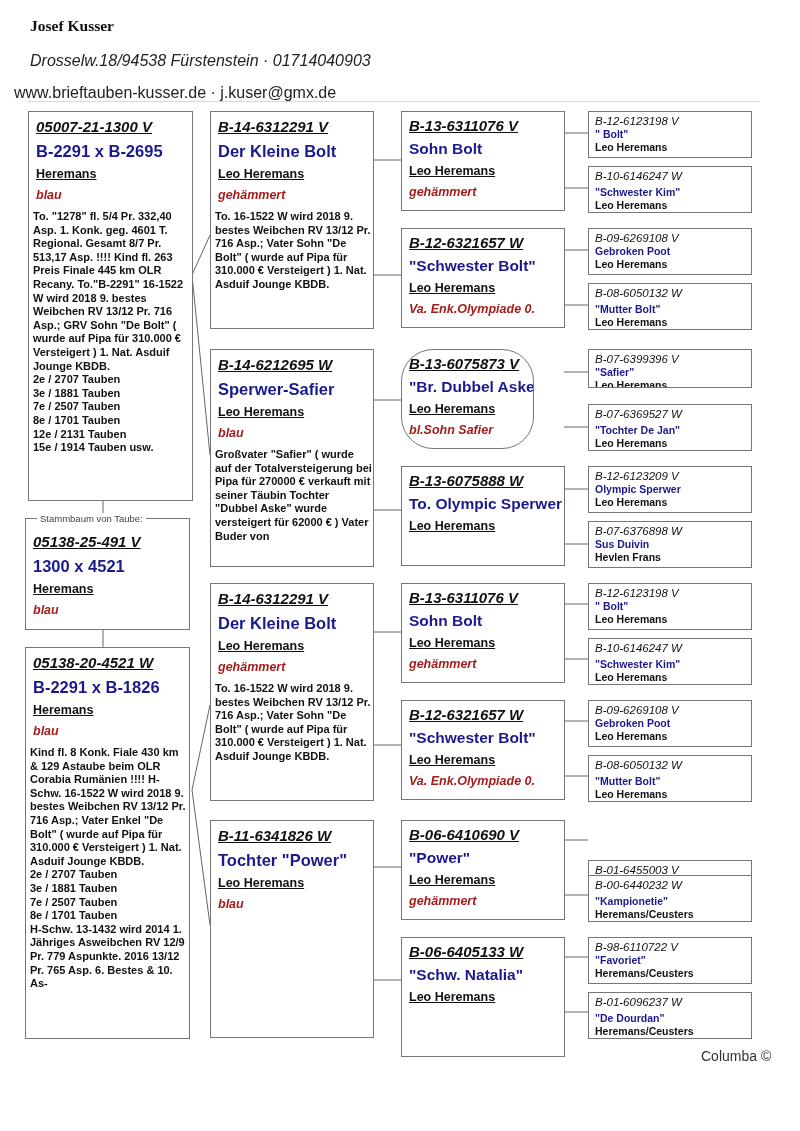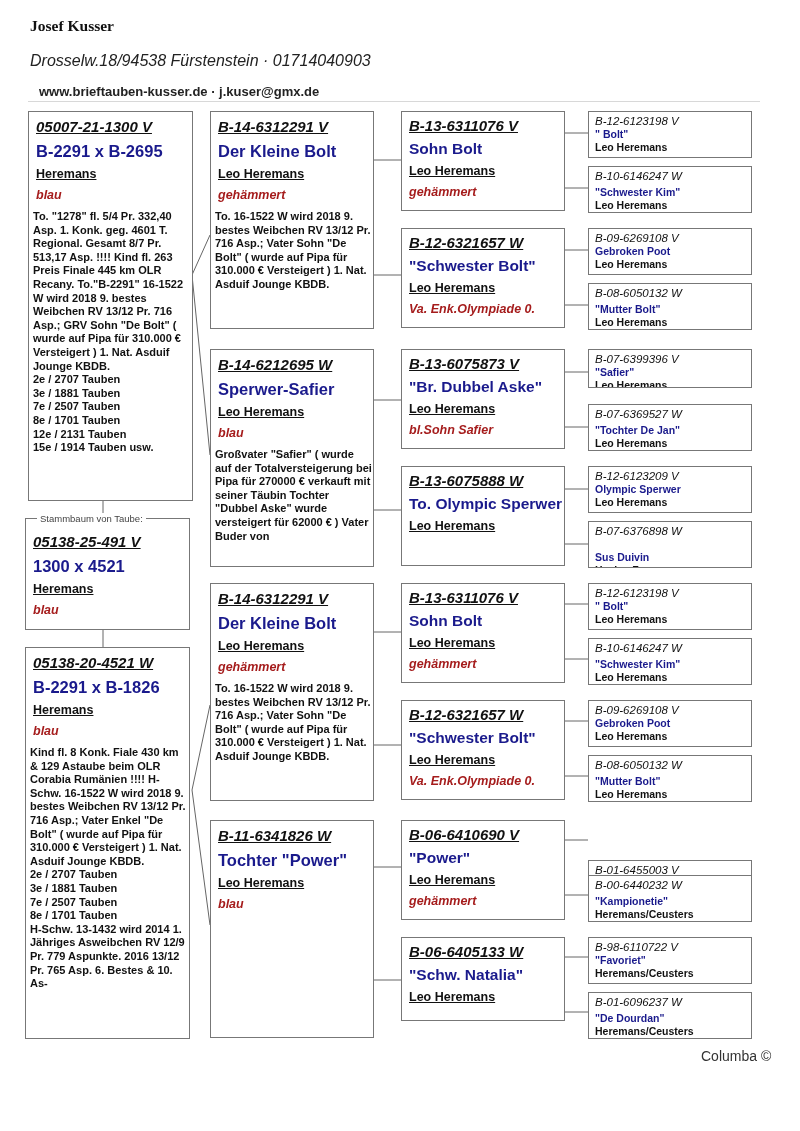--- a/index.html
+++ b/index.html
@@ -1,19 +1,19 @@
 <!DOCTYPE html>
 <html><head>
 <meta charset="utf-8">
 <style>
   * { box-sizing: border-box; margin: 0; padding: 0; }
   body { width: 800px; height: 1131px; background: #fff; position: relative; overflow: hidden; font-family: "Liberation Sans", sans-serif; color: #111; }
   .hdr-name { position: absolute; left: 30px; top: 17px; font-family: "Liberation Serif", serif; font-weight: bold; font-size: 15.5px; }
   .hdr-addr { position: absolute; left: 30px; top: 52px; font-style: italic; font-size: 16px; color: #222; }
-  .hdr-web { position: absolute; left: 39px; top: 84px; font-size: 13px; font-weight: bold; color: #222; }
+  .hdr-web { position: absolute; left: 14px; top: 84px; font-size: 16px; font-weight: normal; color: #222; }
   .hdr-rule { position: absolute; left: 28px; top: 101px; width: 732px; border-top: 1px solid #d8d8d8; }
   .box { position: absolute; border: 1.5px solid #777; background: #fff; overflow: hidden; }
   .ring { font-style: italic; font-weight: bold; text-decoration: underline; white-space: nowrap; }
   .name { color: #1a1a8c; font-weight: bold; white-space: nowrap; }
   .breeder { font-weight: bold; text-decoration: underline; white-space: nowrap; }
   .color { color: #a51c1c; font-style: italic; font-weight: bold; white-space: nowrap; }
   .desc { font-weight: bold; font-size: 11px; line-height: 13.6px; }
   
   .big { padding: 4px 0 0 7px; }
   .big .ring { font-size: 15px; line-height: 22px; }
@@ -150,21 +150,21 @@
   <div class="name">Sohn Bolt</div>
   <div class="breeder">Leo Heremans</div>
   <div class="color">gehämmert</div>
 </div>
 <div class="box mid" style="left:401px;top:228px;width:164px;height:100px;">
   <div class="ring">B-12-6321657 W</div>
   <div class="name">"Schwester Bolt"</div>
   <div class="breeder">Leo Heremans</div>
   <div class="color">Va. Enk.Olympiade 0.</div>
 </div>
-<div class="box mid" style="left:401px;top:349px;width:164px;height:100px;">
+<div class="box mid" style="left:401px;top:349px;width:133px;height:100px;border-radius:32px;">
   <div class="ring">B-13-6075873 V</div>
   <div class="name">"Br. Dubbel Aske"</div>
   <div class="breeder">Leo Heremans</div>
   <div class="color">bl.Sohn Safier</div>
 </div>
 <div class="box mid" style="left:401px;top:466px;width:164px;height:100px;">
   <div class="ring">B-13-6075888 W</div>
   <div class="name">To. Olympic Sperwer</div>
   <div class="breeder">Leo Heremans</div>
   <div class="color"></div>
@@ -180,21 +180,21 @@
   <div class="name">"Schwester Bolt"</div>
   <div class="breeder">Leo Heremans</div>
   <div class="color">Va. Enk.Olympiade 0.</div>
 </div>
 <div class="box mid" style="left:401px;top:820px;width:164px;height:100px;">
   <div class="ring">B-06-6410690 V</div>
   <div class="name">"Power"</div>
   <div class="breeder">Leo Heremans</div>
   <div class="color">gehämmert</div>
 </div>
-<div class="box mid" style="left:401px;top:937px;width:164px;height:84px;">
+<div class="box mid" style="left:401px;top:937px;width:164px;height:120px;">
   <div class="ring">B-06-6405133 W</div>
   <div class="name">"Schw. Natalia"</div>
   <div class="breeder">Leo Heremans</div>
   <div class="color"></div>
 </div>
 
 <div id="gg-col">
     <div class="box sm" style="left: 588px; top: 111px; width: 164px; height: 47px;">
       <div class="ring">B-12-6123198 V</div>
       <div class="name" style="">" Bolt"</div>
@@ -225,21 +225,21 @@
       <div class="name" style="margin-top:3px;">"Tochter De Jan"</div>
       <div class="breeder2">Leo Heremans</div>
     </div>
     <div class="box sm" style="left: 588px; top: 466px; width: 164px; height: 47px;">
       <div class="ring">B-12-6123209 V</div>
       <div class="name" style="">Olympic Sperwer</div>
       <div class="breeder2">Leo Heremans</div>
     </div>
     <div class="box sm" style="left: 588px; top: 521px; width: 164px; height: 47px;">
       <div class="ring">B-07-6376898 W</div>
-      <div class="name" style="margin-top:13px;">Sus Duivin</div>
+      <div class="name" style="margin-top:0;">Sus Duivin</div>
       <div class="breeder2">Hevlen Frans</div>
     </div>
     <div class="box sm" style="left: 588px; top: 583px; width: 164px; height: 47px;">
       <div class="ring">B-12-6123198 V</div>
       <div class="name" style="">" Bolt"</div>
       <div class="breeder2">Leo Heremans</div>
     </div>
     <div class="box sm" style="left: 588px; top: 638px; width: 164px; height: 47px;">
       <div class="ring">B-10-6146247 W</div>
       <div class="name" style="margin-top:3px;">"Schwester Kim"</div>

